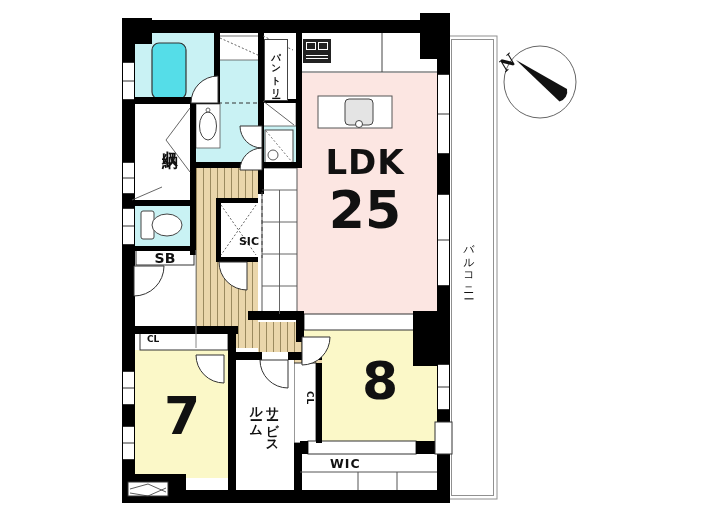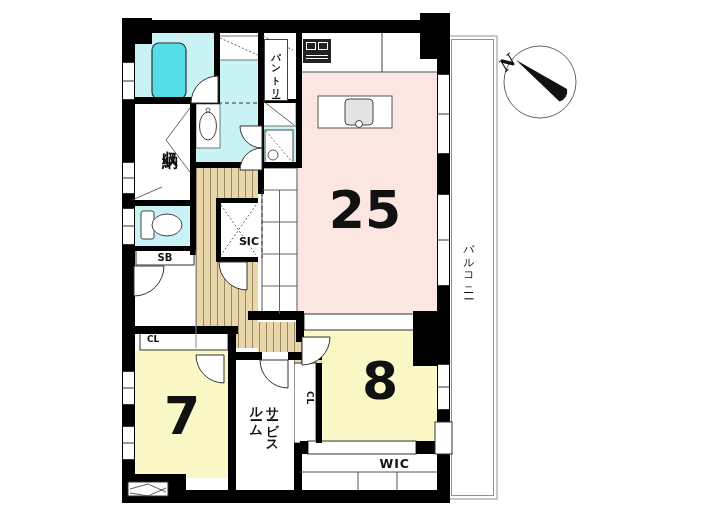--- a/index.html
+++ b/index.html
@@ -6,29 +6,29 @@
   #stage{position:relative;width:705px;height:525px;background:#ffffff;overflow:hidden;
          font-family:"DejaVu Sans","Liberation Sans",sans-serif;}
   #plan-svg{position:absolute;left:0;top:0;}
   .lbl{position:absolute;color:#111;line-height:1.1;white-space:nowrap;}
   .vert{writing-mode:vertical-rl;white-space:normal;}
   .lbl-pantry{left:264px;top:39px;width:22px;height:60px;border:1px solid #444;background:#fff;
               font-size:9.5px;font-weight:bold;text-align:center;letter-spacing:1px;
               display:flex;align-items:center;justify-content:center;}
   .lbl-storage{left:153px;top:138px;width:26px;height:50px;font-size:16px;font-weight:bold;letter-spacing:2px;}
   .lbl-sic{left:219px;top:236px;width:40px;font-size:11px;font-weight:bold;text-align:right;}
-  .lbl-sb{left:136px;top:251px;width:58px;height:14px;font-size:10px;font-weight:bold;
+  .lbl-sb{left:136px;top:251px;width:58px;height:14px;font-size:14px;font-weight:bold;
           text-align:center;line-height:14px;}
   .lbl-ldk{left:315px;top:144px;width:100px;font-size:34px;font-weight:bold;text-align:center;letter-spacing:1px;}
   .lbl-ldk-size{left:315px;top:182px;width:100px;font-size:52px;font-weight:bold;text-align:center;}
   .lbl-b8{left:340px;top:353px;width:80px;font-size:52px;font-weight:bold;text-align:center;}
   .lbl-b7{left:142px;top:388px;width:80px;font-size:52px;font-weight:bold;text-align:center;}
   .lbl-service{left:238px;top:398px;width:42px;height:60px;font-size:13px;font-weight:bold;
                letter-spacing:1px;line-height:1.25;}
-  .lbl-wic{left:330px;top:457px;width:80px;font-size:12.5px;font-weight:bold;text-align:right;letter-spacing:1px;}
+  .lbl-wic{left:330px;top:457px;width:80px;font-size:12.5px;font-weight:bold;text-align:left;letter-spacing:1px;}
   .lbl-cl7{left:147px;top:335px;width:30px;font-size:9px;font-weight:bold;}
   .lbl-cl8{left:298px;top:391px;width:16px;height:30px;font-size:9px;font-weight:bold;letter-spacing:1px;}
   .lbl-balcony{left:456px;top:237px;width:18px;height:80px;font-size:11px;letter-spacing:1.5px;}
   .lbl-n{left:501px;top:49px;width:26px;height:26px;font-family:"DejaVu Serif","Liberation Serif",serif;
          font-style:italic;font-weight:bold;font-size:17px;transform:rotate(-42deg);}
 </style>
 </head>
 <body>
 
 <div id="stage">
@@ -186,20 +186,21 @@
   <g>
     <circle cx="540" cy="82" r="36" fill="#fff" stroke="#666" stroke-width="1"></circle>
     <path d="M516,60 L567,89 A10.5,10.5 0 0 1 559.5,101.5 Z" fill="#111"></path>
   </g>
 </svg>
 
   <div class="lbl lbl-pantry vert">パントリー</div>
   <div class="lbl lbl-storage vert">収納</div>
   <div class="lbl lbl-sic">SIC</div>
   <div class="lbl lbl-sb">SB</div>
+  <div class="lbl lbl-ldk">LDK</div>
   <div class="lbl lbl-ldk-size">25</div>
   <div class="lbl lbl-b8">8</div>
   <div class="lbl lbl-b7">7</div>
   <div class="lbl lbl-service vert">サービスルーム</div>
   <div class="lbl lbl-wic">WIC</div>
   <div class="lbl lbl-cl7">CL</div>
   <div class="lbl lbl-cl8 vert">CL</div>
   <div class="lbl lbl-balcony vert">バルコニー</div>
   <div class="lbl lbl-n">N</div>
 </div>

